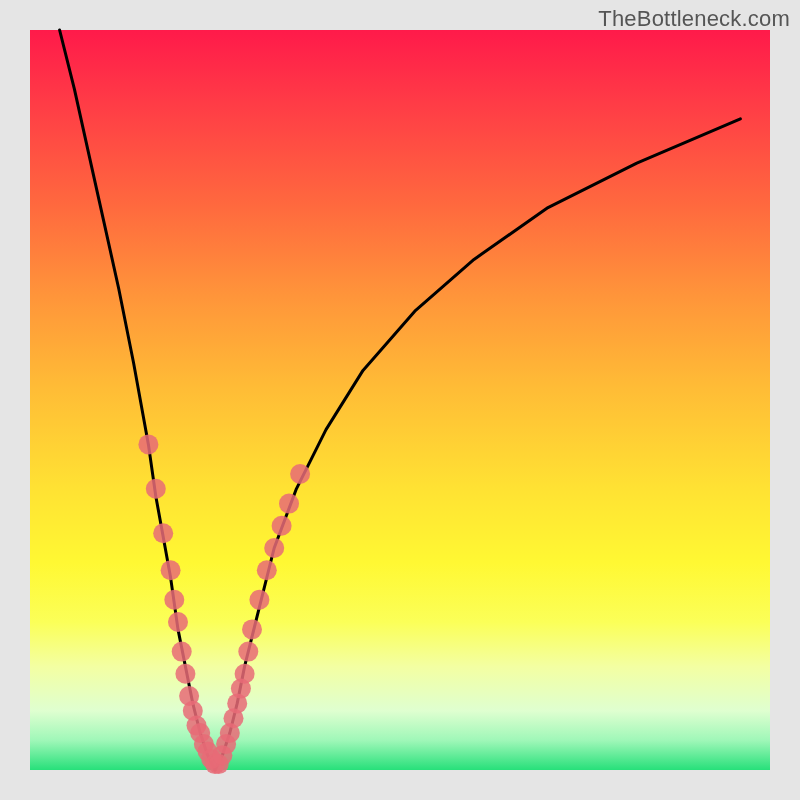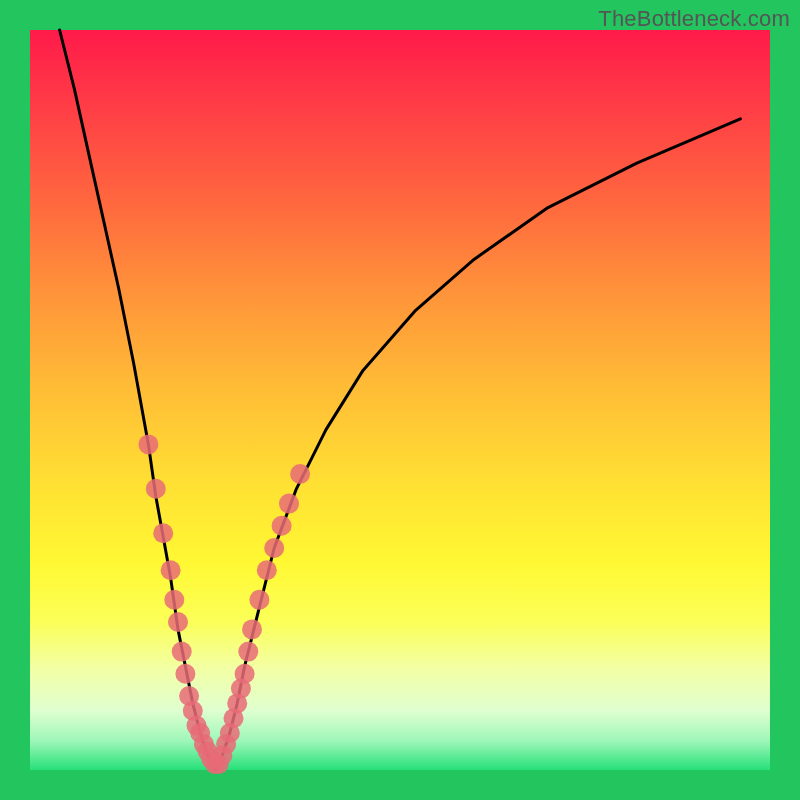--- a/index.html
+++ b/index.html
@@ -10,21 +10,21 @@
     overflow: hidden;
     background: #000;
     font-family: Arial, Helvetica, sans-serif;
   }
   .frame {
     position: absolute;
     top: 0;
     left: 0;
     width: 800px;
     height: 800px;
-    background: #22c55e;
+    background: #e5e5e5;
   }
   .plot-area {
     position: absolute;
     top: 30px;
     left: 30px;
     width: 740px;
     height: 740px;
     background: linear-gradient(to bottom,
       #ff1a4a 0%,
       #ff3c46 10%,

